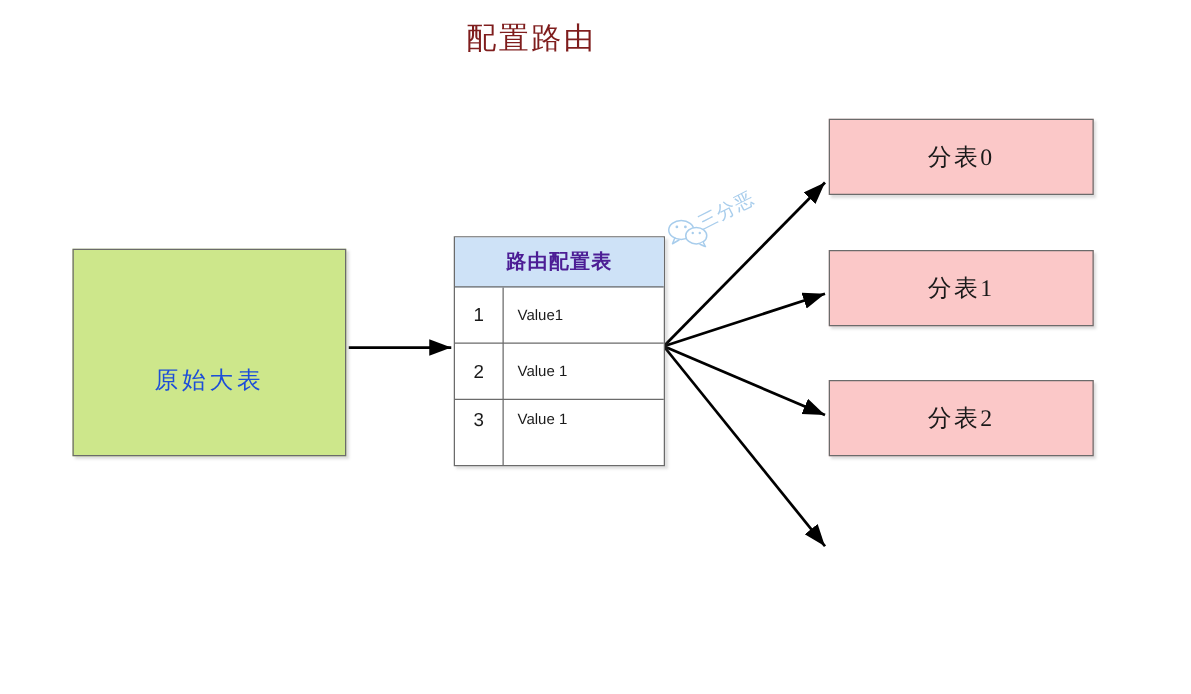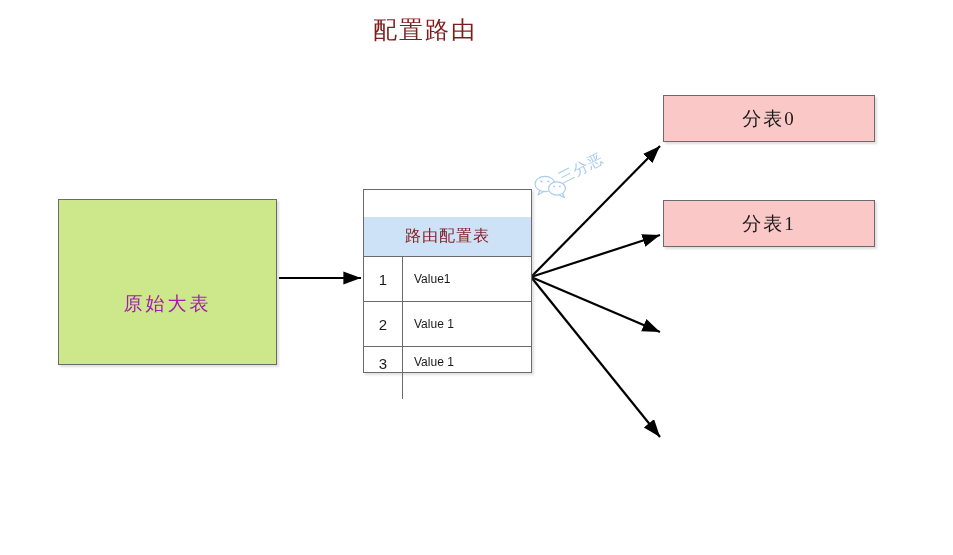--- a/index.html
+++ b/index.html
@@ -47,21 +47,21 @@
     box-sizing: border-box;
     box-shadow: 2px 2px 2px rgba(120,120,120,0.25);
     display: flex;
     align-items: center;
     justify-content: center;
   }
   #source-box .box-label {
     font-family: "Liberation Serif", serif;
     font-size: 19px;
     letter-spacing: 3px;
-    color: #a21caf;
+    color: #1d4ed8;
     margin-top: 44px;
   }
 
   
   #route-table {
     position: absolute;
     left: 363px;
     top: 189px;
     width: 169px;
     height: 184px;
@@ -71,25 +71,24 @@
     box-shadow: 2px 2px 2px rgba(120,120,120,0.22);
   }
   #route-table .tbl-header {
     height: 40px;
     background: #cee2f7;
     border-bottom: 1px solid #6b6b6b;
     display: flex;
     align-items: center;
     justify-content: center;
     font-size: 16px;
-    font-weight: normal;
-    color: #7f1d1d;
+    font-weight: bold;
+    color: #4c1d95;
     letter-spacing: 1px;
     box-sizing: border-box;
-    margin-top: 27px;
   }
   #route-table .tbl-body {
     position: relative;
     height: 142px;
   }
   #route-table .tbl-col-split {
     position: absolute;
     left: 38px;
     top: 0;
     bottom: 0;
@@ -120,21 +119,21 @@
     padding-left: 12px;
     font-size: 12px;
     color: #1a1a1a;
   }
 
   
   .shard-box {
     position: absolute;
     left: 663px;
     width: 212px;
-    height: 47px;
+    height: 61px;
     background: #fbc8c8;
     border: 1px solid #6b6b6b;
     box-sizing: border-box;
     box-shadow: 2px 2px 2px rgba(120,120,120,0.25);
     display: flex;
     align-items: center;
     justify-content: center;
   }
   .shard-box .box-label {
     font-family: "Liberation Serif", serif;
@@ -218,20 +217,23 @@
       </div>
     </div>
   </div>
 
   <div class="shard-box" id="shard-box-0">
     <span class="box-label">分表0</span>
   </div>
   <div class="shard-box" id="shard-box-1">
     <span class="box-label">分表1</span>
   </div>
+  <div class="shard-box" id="shard-box-2">
+    <span class="box-label">分表2</span>
+  </div>
 
   <div id="watermark">
     <svg class="wm-icon" width="34" height="24" viewBox="0 0 34 24" xmlns="http://www.w3.org/2000/svg">
       <g fill="none" stroke="#a8cdec" stroke-width="1.2">
         <ellipse cx="11" cy="10" rx="10" ry="7.6"></ellipse>
         <path d="M6,16 L4,21 L9.5,17.8" stroke-linejoin="round"></path>
         <ellipse cx="23" cy="14.5" rx="8.4" ry="6.6" fill="#ffffff"></ellipse>
         <path d="M28.5,19.6 L30.4,23.4 L25.6,21.2" stroke-linejoin="round" fill="#ffffff"></path>
       </g>
       <g fill="#a8cdec">

